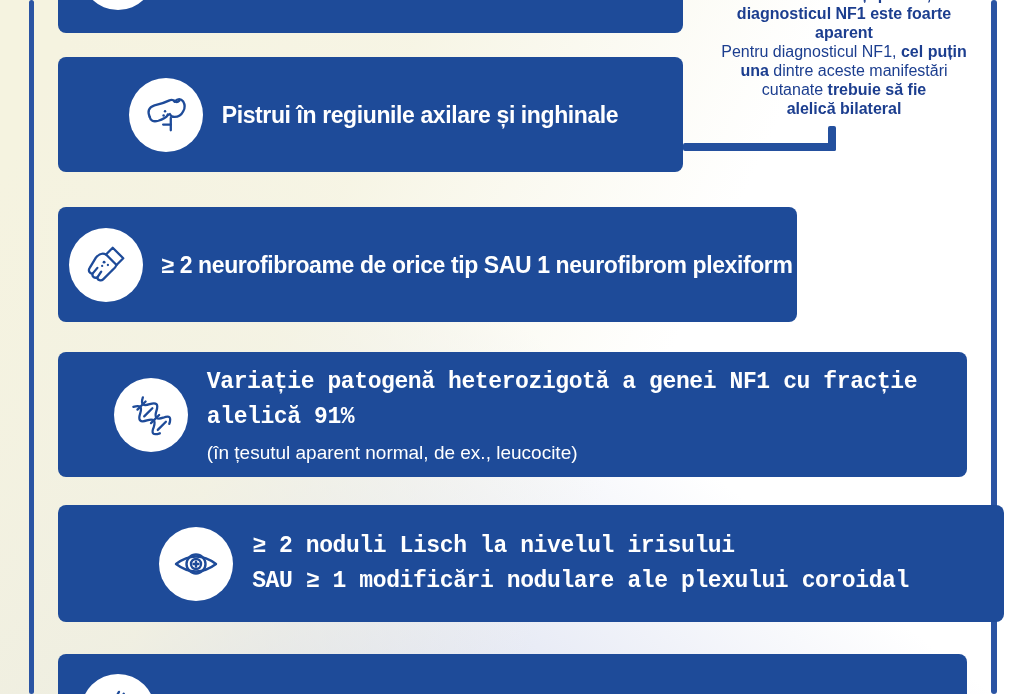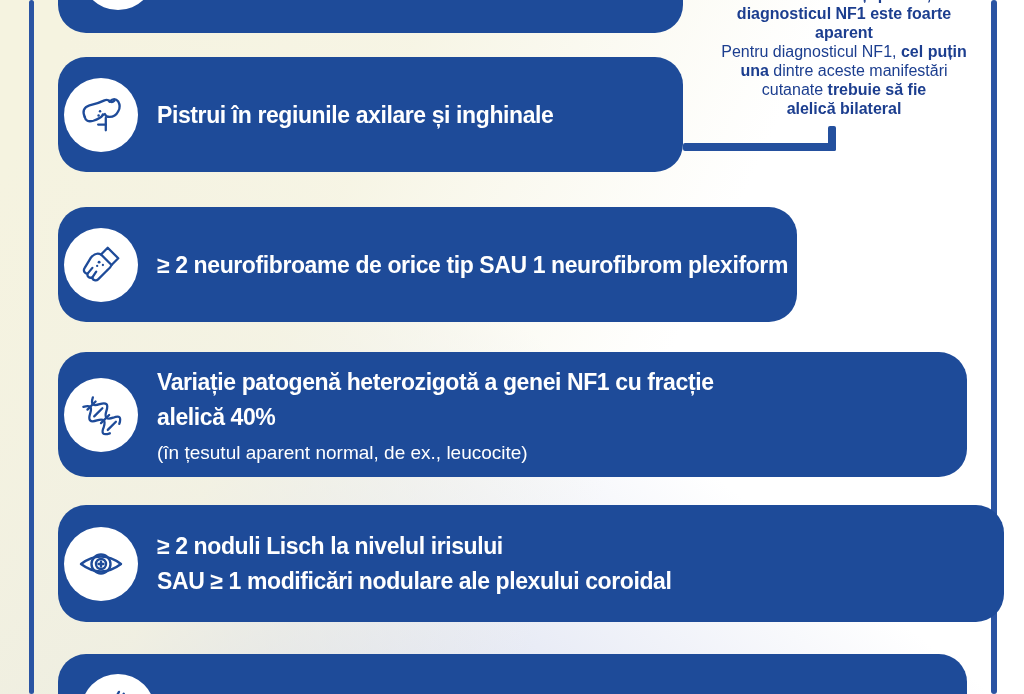--- a/index.html
+++ b/index.html
@@ -13,43 +13,44 @@
       linear-gradient(38deg, #c5cde7 0%, rgba(197,205,231,.55) 22%, rgba(255,255,255,0) 52%),
       #ffffff;
   }
   .vline{position:absolute;top:0;height:694px;background:#2a54a3;border-radius:3px;}
   .vline-left{left:29px;width:5px;}
   .vline-right{left:991px;width:6px;}
   .connector-h{position:absolute;left:683px;top:143px;width:153px;height:8px;background:#24509e;border-radius:2px;}
   .connector-stub{position:absolute;left:828px;top:126px;width:8px;height:25px;background:#24509e;border-radius:2px;}
 
   .box{
-    position:absolute;left:58px;background:#1e4b99;border-radius:28px;
+    position:absolute;left:58px;background:#1e4b99;border-radius:8px;
     display:flex;align-items:center;padding-left:6px;box-sizing:border-box;gap:19px;
     color:#ffffff;
+    justify-content:center;
   }
   .box-1{top:-84px;width:625px;height:117px;}
   .box-2{top:57px;width:625px;height:115px;}
   .box-3{top:207px;width:739px;height:115px;}
   .box-4{top:352px;width:909px;height:125px;}
   .box-5{top:505px;width:946px;height:117px;}
   .box-6{top:654px;width:909px;height:120px;}
 
   .icon-circle{
     flex:0 0 74px;width:74px;height:74px;border-radius:50%;
     background:#ffffff;display:flex;align-items:center;justify-content:center;
   }
   .icon-circle svg{display:block;}
   .box-1 .icon-circle{position:absolute;left:23px;top:20px;}
   .box-6 .icon-circle{position:absolute;left:23px;top:20px;}
 
   .title{
     font-size:23px;font-weight:700;letter-spacing:-0.4px;white-space:nowrap;line-height:30px;
   }
-  .title-2l .title{line-height:35px;}
+  .title-2l .title{line-height:35px;font-family:Liberation Mono, monospace;}
   .gene-note{font-size:19px;font-weight:400;letter-spacing:0;margin-top:7px;white-space:nowrap;}
 
   .side-note{
     position:absolute;left:699px;top:-15px;width:290px;
     text-align:center;color:#1c3e8f;font-size:16px;line-height:19px;font-weight:400;
   }
   .side-note span{white-space:pre-wrap;}
   .side-note .b{font-weight:700;text-align:right;}
 
   .stroke{fill:none;stroke:#1e4b99;stroke-width:2.4;stroke-linecap:round;stroke-linejoin:round;}
@@ -107,21 +108,21 @@
       <svg width="46" height="46" viewBox="0 0 48 48">
         <g transform="rotate(-45 24 24)">
           <path class="stroke" d="M17 5 q10 5 0 10 q-10 5 0 10 q10 5 0 10 q-10 4 0 9"></path>
           <path class="stroke" d="M31 5 q-10 5 0 10 q10 5 0 10 q-10 5 0 10 q10 4 0 9"></path>
           <path class="stroke" d="M18 10 h12 M18 20 h12 M18 30 h12 M18 40 h12"></path>
         </g>
       </svg>
     </span>
     <div class="title-2l">
       <div class="title">Variație patogenă heterozigotă a genei NF1 cu fracție</div>
-      <div class="title">alelică 40%</div>
+      <div class="title">alelică 91%</div>
       <div class="gene-note">(în țesutul aparent normal, de ex., leucocite)</div>
     </div>
   </section>
 
   <section class="box box-5">
     <span class="icon-circle">
       <svg width="48" height="48" viewBox="0 0 48 48">
         <path class="stroke" d="M4 24 Q24 9 44 24 Q24 39 4 24 Z"></path>
         <circle class="stroke" cx="24" cy="24" r="9.5"></circle>
         <circle class="stroke" cx="24" cy="24" r="5"></circle>

